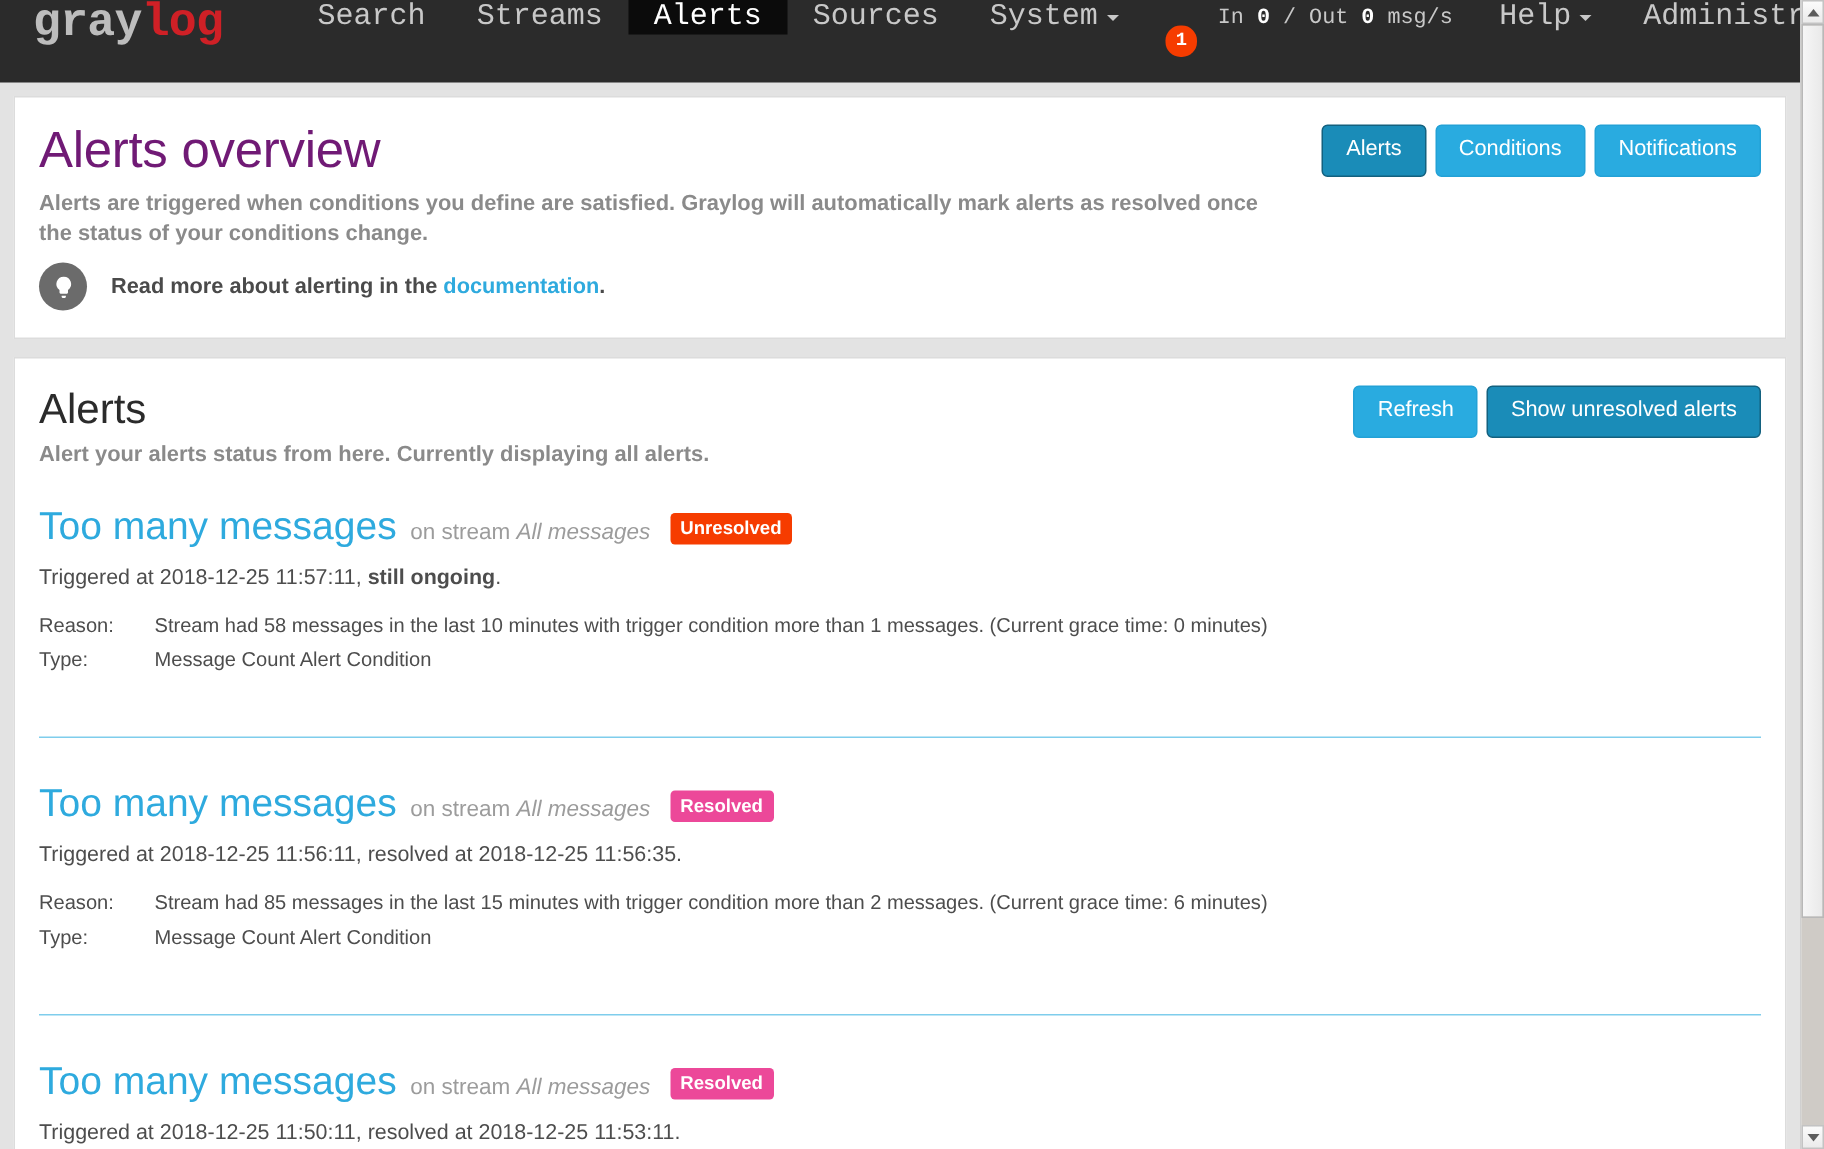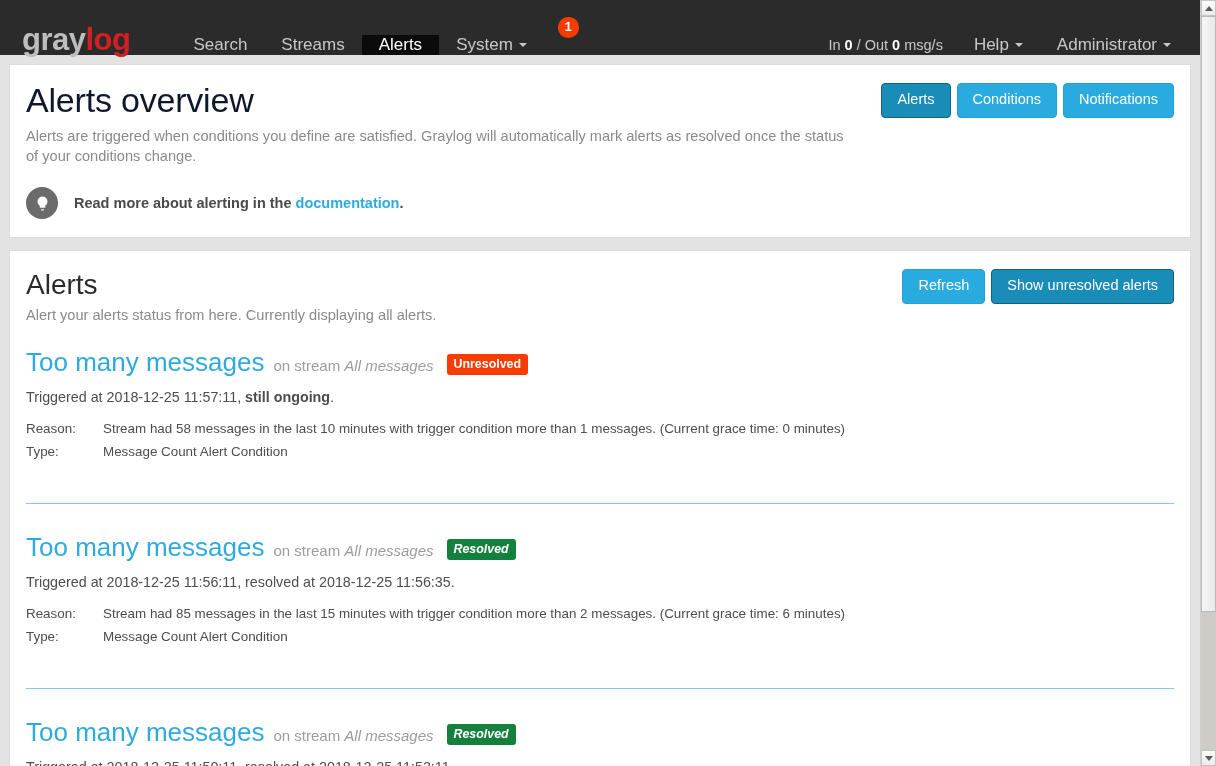--- a/index.html
+++ b/index.html
@@ -23,22 +23,23 @@
   
   .navbar {
     height: 55px;
     background: #2b2b2b;
     display: flex;
     align-items: stretch;
     position: relative;
   }
   .navbar-inner {
     display: flex;
-    align-items: flex-end;
+    align-items: flex-start;
     width: 100%;
+    font-family: Liberation Mono, monospace;
   }
   .brand {
     display: flex;
     align-items: center;
     padding: 0 18px 0 22px;
     text-decoration: none;
     font-size: 31px;
     font-weight: bold;
     letter-spacing: -0.5px;
     line-height: 1;
@@ -49,21 +50,21 @@
   .nav-links {
     display: flex;
     align-items: stretch;
     margin-left: 28px;
   }
   .nav-item {
     display: flex;
     align-items: center;
     padding: 0 17px;
     color: #c8c8c8;
-    font-size: 17px;
+    font-size: 20px;
     text-decoration: none;
     white-space: nowrap;
     cursor: pointer;
   }
   .nav-item.active {
     background: #0b0b0b;
     color: #ffffff;
   }
   .caret {
     display: inline-block;
@@ -117,40 +118,41 @@
     display: flex;
     align-items: flex-start;
     justify-content: space-between;
   }
   .card-head-left { max-width: 830px; }
 
   h1.page-title {
     margin: 2px 0 6px 0;
     font-size: 34px;
     font-weight: normal;
-    color: #0f172a;
+    color: #701a75;
     letter-spacing: -0.2px;
   }
   h1.section-title {
     margin: 4px 0 4px 0;
     font-size: 28px;
     font-weight: normal;
     color: #2b2b2b;
   }
   .lead {
     margin: 0;
     font-size: 14.6px;
     color: #8a8a8a;
     line-height: 1.38;
+    font-weight: bold;
   }
 
   .doc-row {
     display: flex;
     align-items: center;
-    margin-top: 21px;
+    margin-top: 9px;
   }
   .bulb-circle {
     width: 32px; height: 32px;
     border-radius: 50%;
     background: #6b6b6b;
     display: flex;
     align-items: center;
     justify-content: center;
     flex: none;
   }
@@ -214,21 +216,21 @@
     font-size: 12.4px;
     font-weight: bold;
     color: #ffffff;
     border-radius: 3px;
     padding: 3px 7px 4px 7px;
     position: relative;
     top: -3px;
     white-space: nowrap;
   }
   .badge-unresolved { background: #f63c00; }
-  .badge-resolved   { background: #15803d; font-style: italic; }
+  .badge-resolved   { background: #ec4899; }
 
   .alert-trigger {
     margin-top: 11px;
     font-size: 14.3px;
     color: #4d4d4d;
   }
   .alert-trigger b { font-weight: bold; }
 
   .alert-table {
     margin-top: 16px;
@@ -315,20 +317,23 @@
 
       <div class="nav-links">
         <a class="nav-item">
             <span>Search</span>
           </a>
         <a class="nav-item">
             <span>Streams</span>
           </a>
         <a class="nav-item active">
             <span>Alerts</span>
+          </a>
+        <a class="nav-item">
+            <span>Sources</span>
           </a>
         <a class="nav-item">
             <span>System</span>
             <span class="caret"></span>
           </a>
       </div>
 
       <div class="notif-badge">1</div>
 
       <div class="nav-right">

